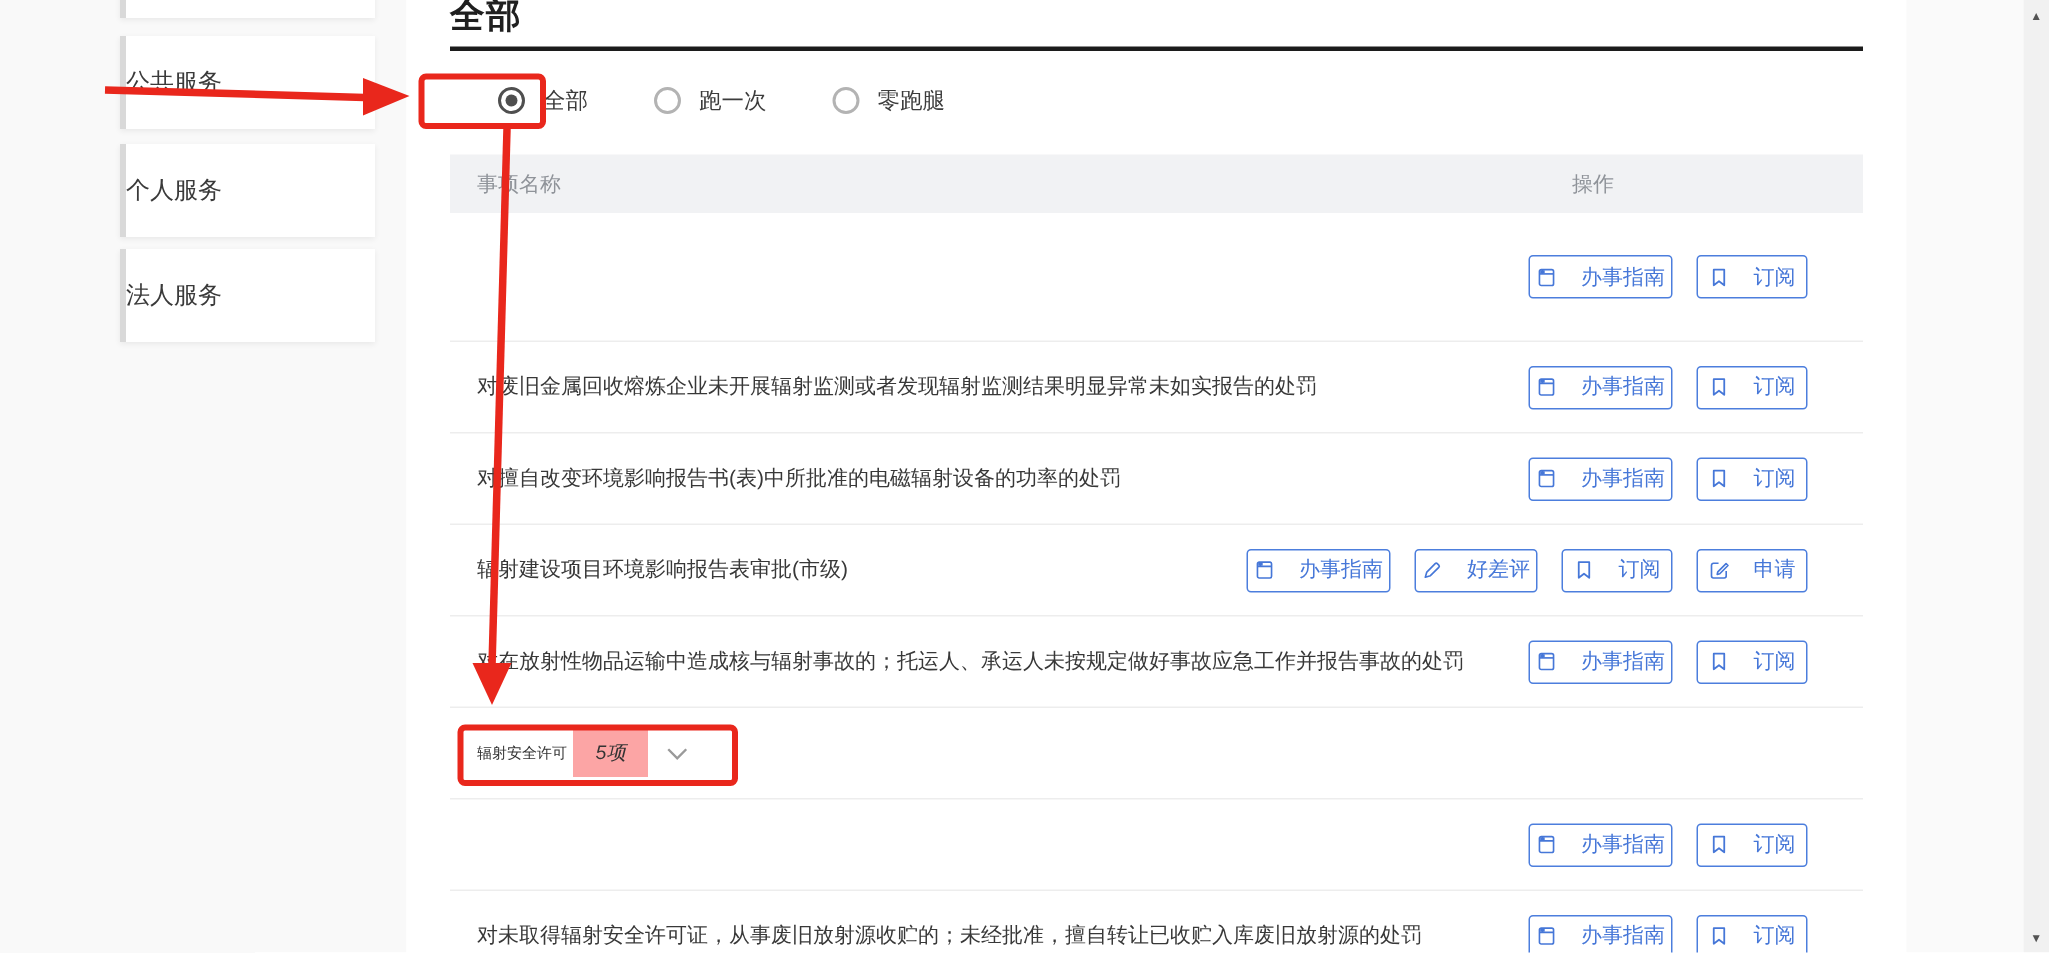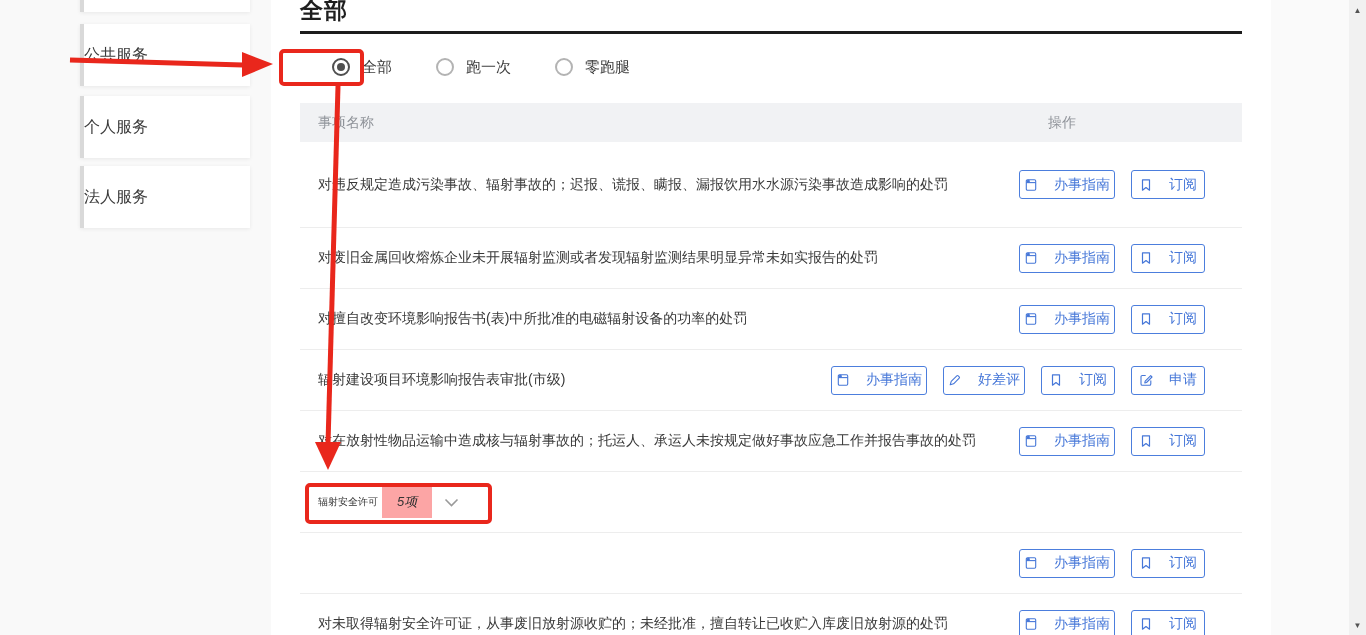--- a/index.html
+++ b/index.html
@@ -109,21 +109,20 @@
         </div>
     </div>
 
     <div class="thead">
       <span class="th-name">事项名称</span>
       <span class="th-actions">操作</span>
     </div>
 
     <div class="rows" id="rows">
         <div class="row first">
-          <span class="row-name">对违反规定造成污染事故、辐射事故的；迟报、谎报、瞒报、漏报饮用水水源污染事故造成影响的处罚</span>
           <div class="row-actions">
             <button class="act-btn">
               <span style="display: flex;">
                 <svg width="14" height="14" viewBox="0 0 14 14" fill="none" stroke="currentColor" stroke-width="1.1">
                   <rect x="2.3" y="1.7" width="9.4" height="10.6" rx="1.2"></rect>
                   <path d="M2.3 4.6h9.4"></path>
                   <path d="M4.3 1.7v2.9" fill="none"></path>
                   <rect x="2.8" y="2.2" width="3" height="1.9" fill="currentColor" stroke="none"></rect>
                 </svg>
               </span>

